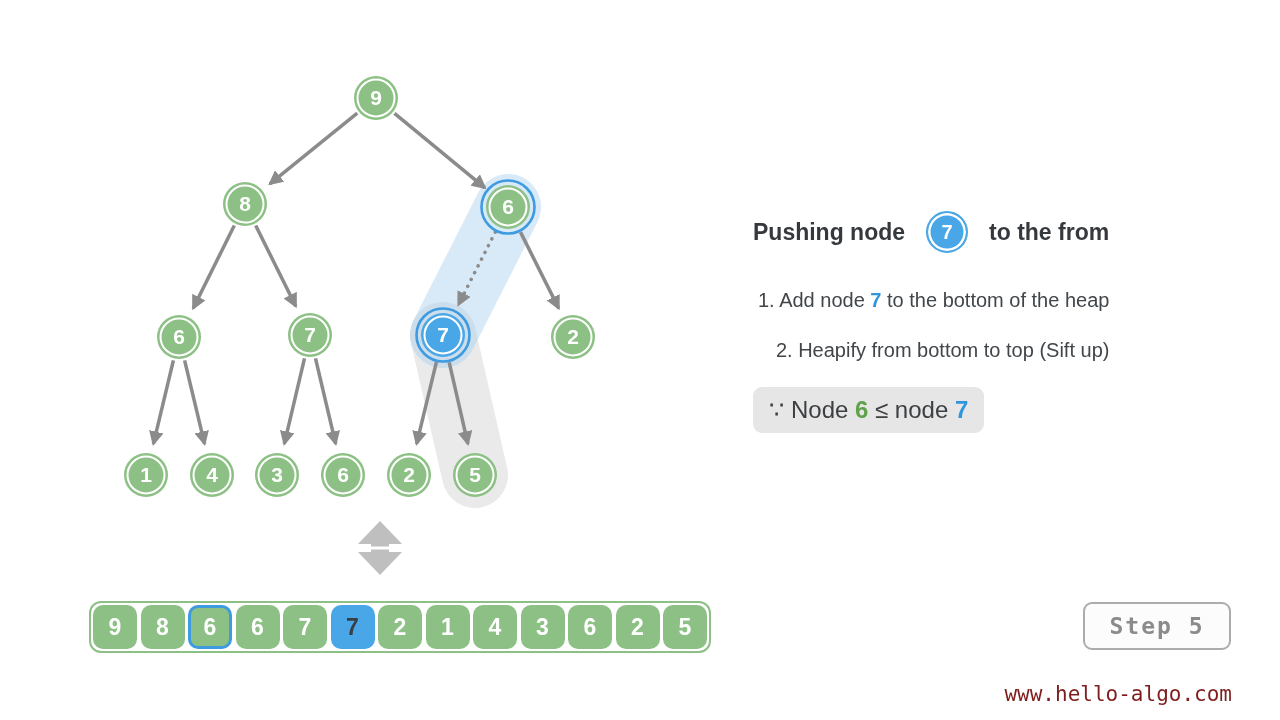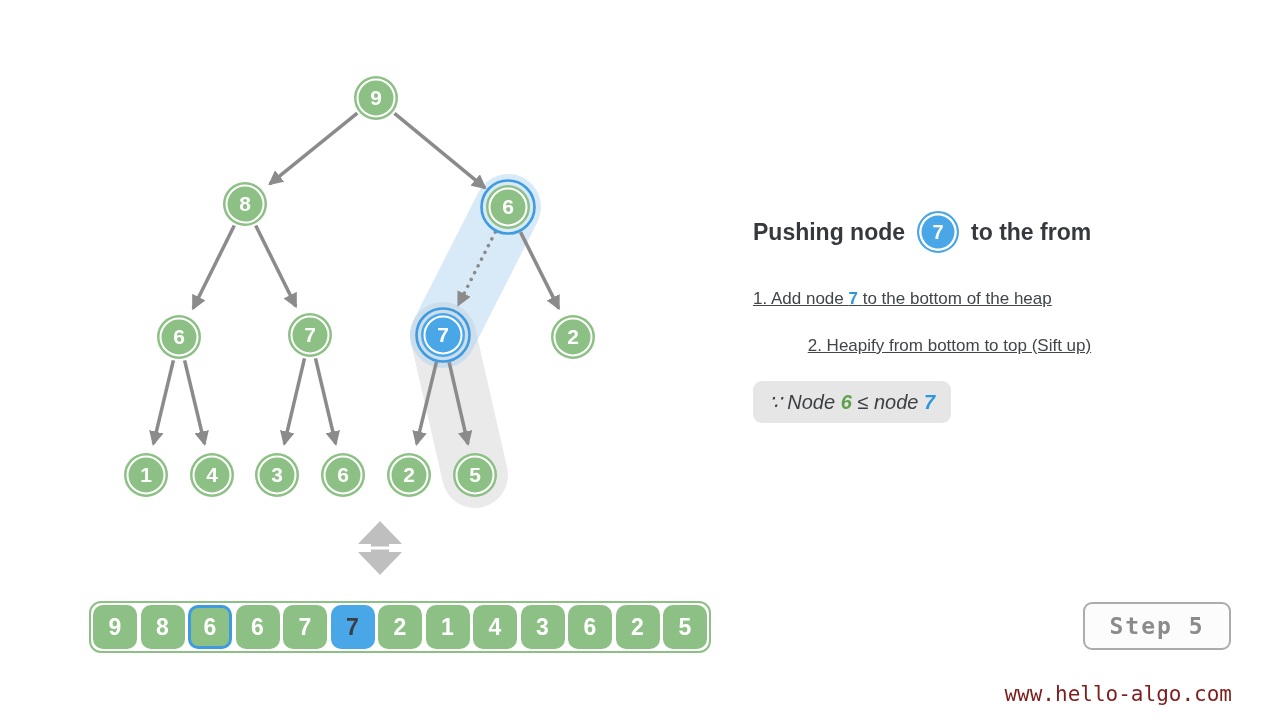--- a/index.html
+++ b/index.html
@@ -25,33 +25,33 @@
   .heap-array{position:absolute;left:89px;top:601px;display:inline-flex;gap:3.5px;
       padding:2px;border:2px solid #8CC084;border-radius:12px;background:#fff;}
   .cell{width:44px;height:44px;border-radius:10px;background:#8CC084;color:#fff;
       font-weight:700;font-size:23px;display:flex;align-items:center;justify-content:center;
       box-sizing:border-box;}
   .cell.outlined{border:3px solid #3E9BDF;}
   .cell.bluefill{background:#49A7E7;color:#3A3E42;}
 
   
   .panel{position:absolute;left:753px;top:211px;color:#3C4043;}
-  .ptitle{display:flex;align-items:center;gap:9px;font-weight:700;font-size:23px;
+  .ptitle{display:flex;align-items:center;gap:18px;font-weight:700;font-size:23px;
       color:#35393D;height:42px;white-space:nowrap;}
   .nbadge{width:38px;height:38px;border-radius:50%;background:#49A7E7;
       border:2px solid #49A7E7;box-shadow:inset 0 0 0 2.5px #fff;box-sizing:content-box;
       display:flex;align-items:center;justify-content:center;color:#fff;
       font-weight:700;font-size:20px;margin:0 3px;}
-  .pstep{font-size:17px;color:#41464B;white-space:nowrap;text-decoration:underline;}
+  .pstep{margin-left:5px;font-size:20px;color:#41464B;white-space:nowrap;}
   .pstep.s1{margin-top:36px;}
   .pstep.s2{margin-top:27px;text-align:right;}
   .accent-blue{color:#2E97DB;font-weight:700;}
   .accent-green{color:#5FA24C;font-weight:700;}
   .pnote{margin-top:25px;display:inline-block;background:#E6E6E6;border-radius:9px;
-      padding:9px 16px;font-size:20px;color:#3C4043;white-space:nowrap;font-style:italic;}
+      padding:9px 16px;font-size:24px;color:#3C4043;white-space:nowrap;}
 
   
   .step-box{position:absolute;left:1083px;top:602px;width:148px;height:48px;
       box-sizing:border-box;border:2px solid #ACACAC;border-radius:9px;background:#FCFCFC;
       display:flex;align-items:center;justify-content:center;
       font-family:"DejaVu Sans Mono",monospace;font-weight:700;font-size:23px;
       letter-spacing:2px;color:#8B8B8B;}
   .watermark{position:absolute;right:48px;top:682px;
       font-family:"DejaVu Sans Mono",monospace;font-size:21px;color:#7f1d1d;}
 </style>

